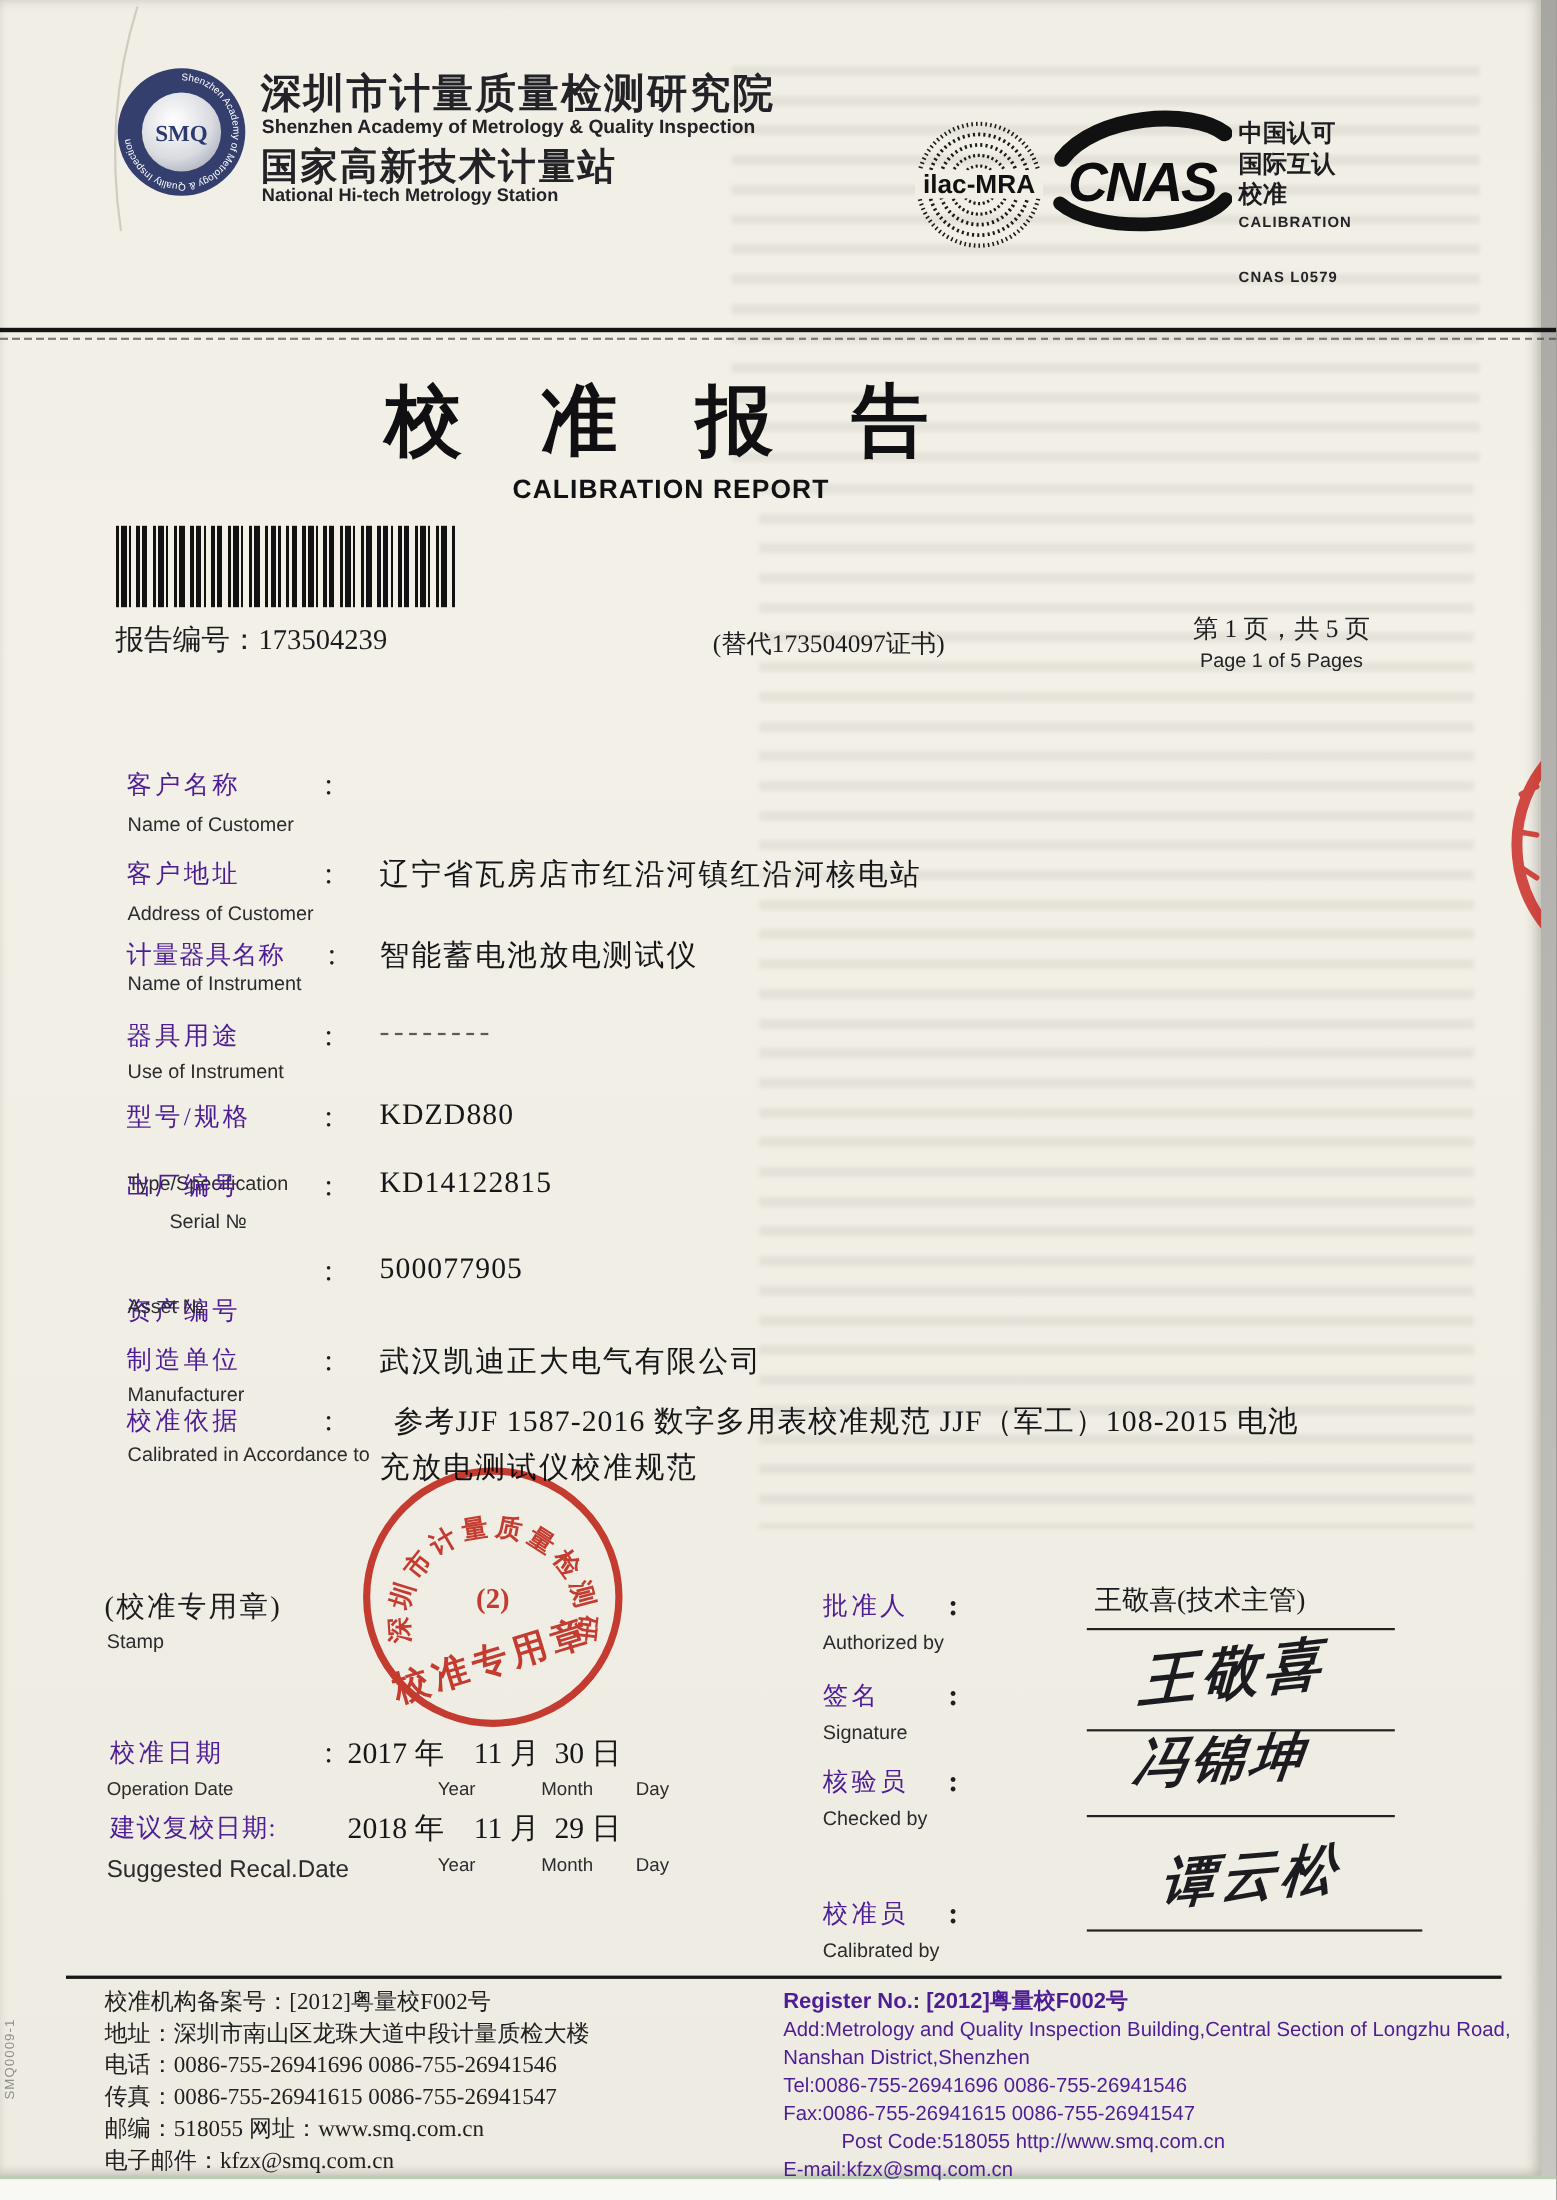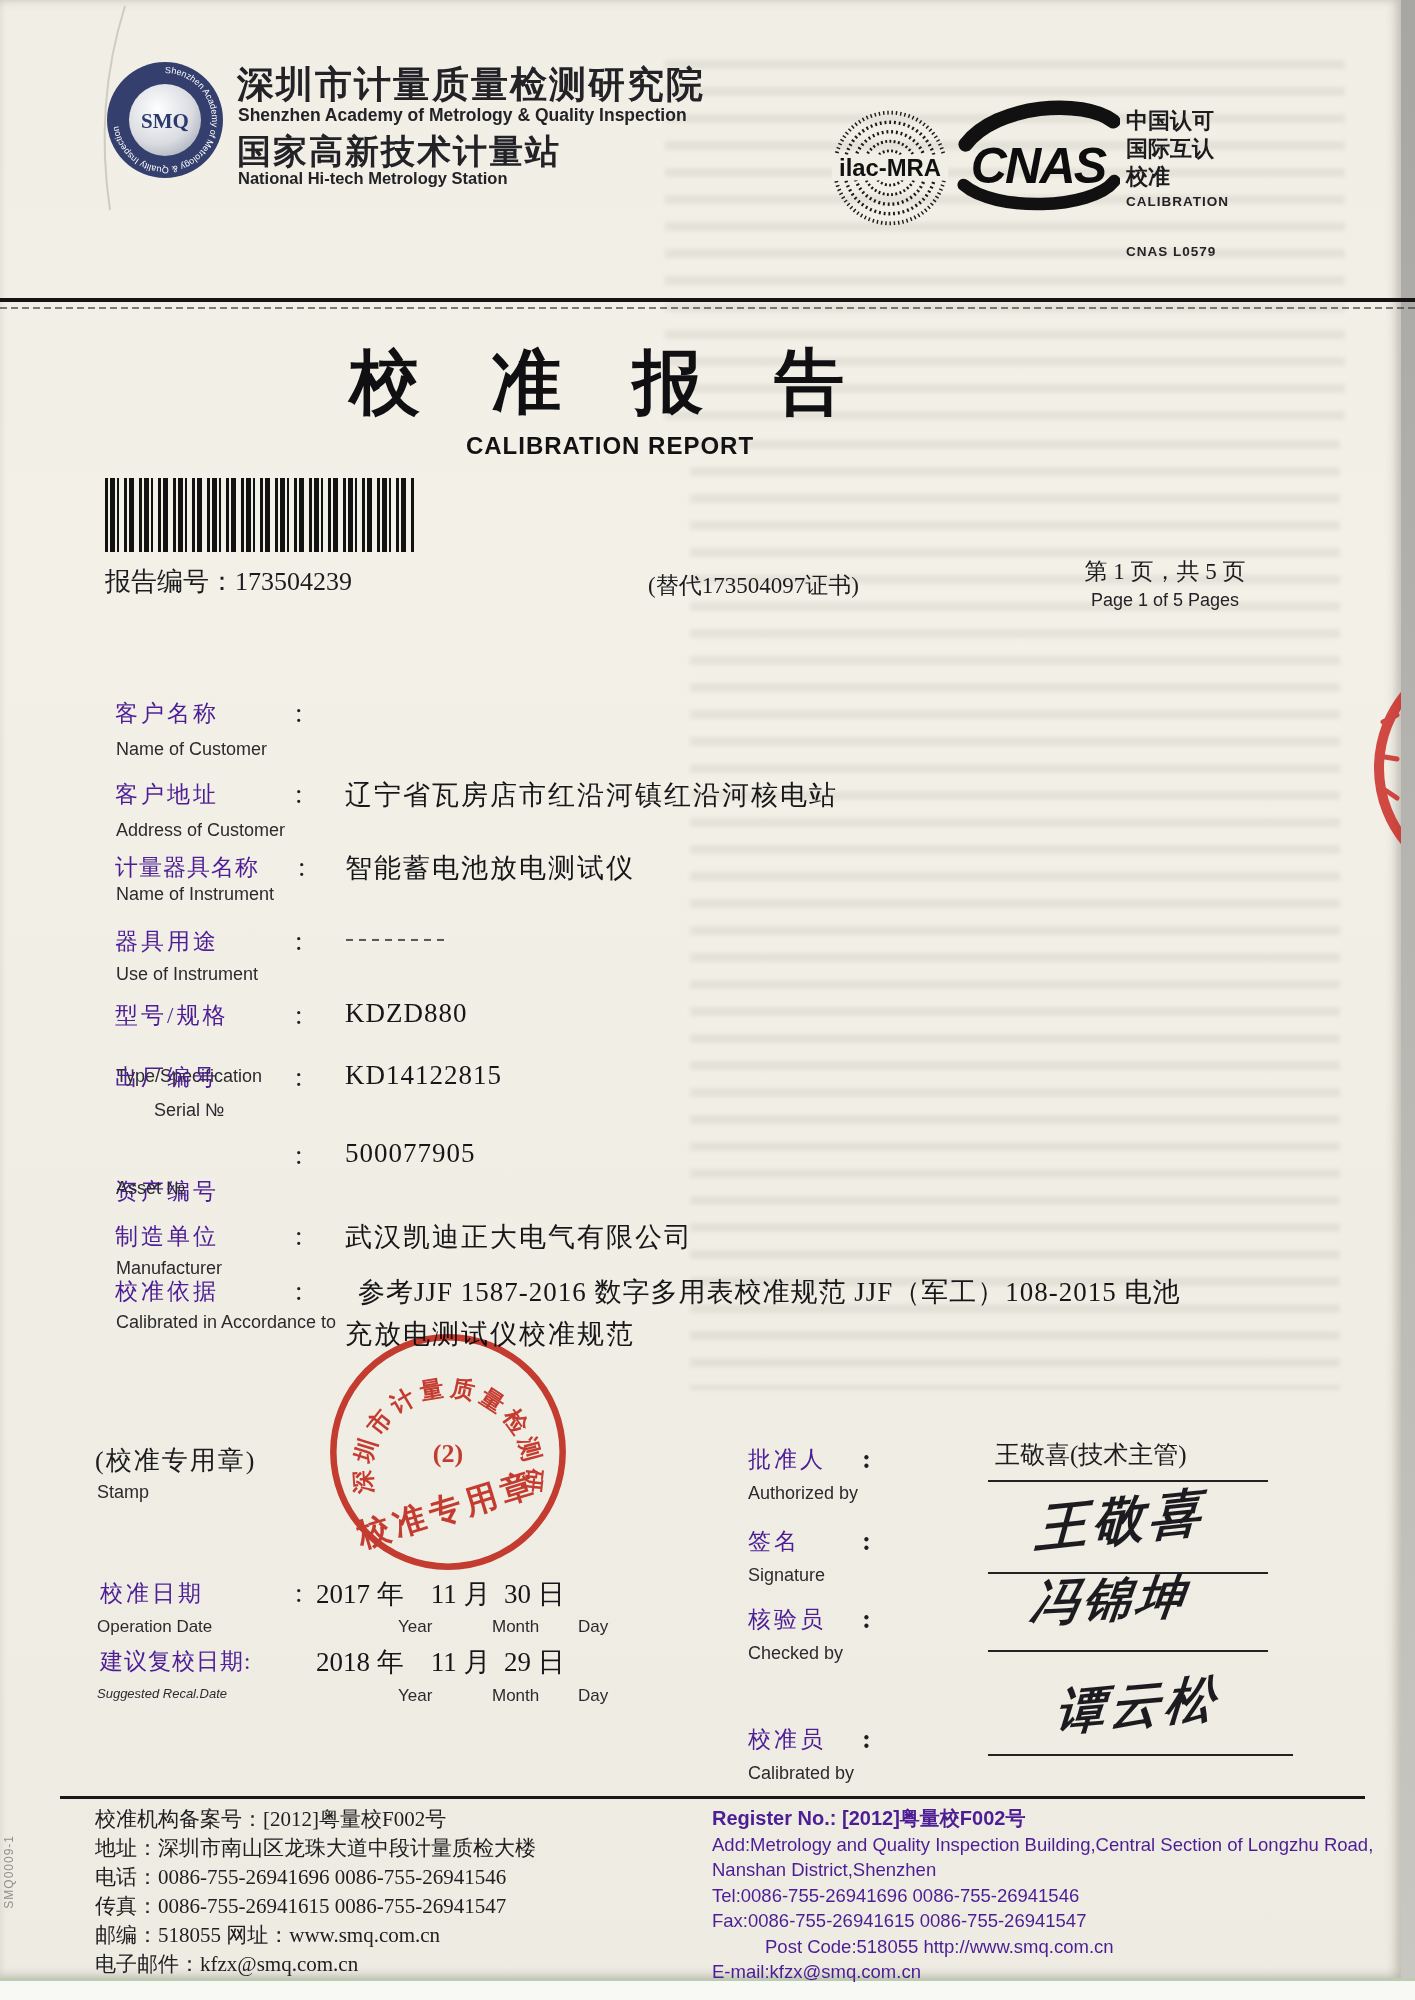--- a/index.html
+++ b/index.html
@@ -196,21 +196,21 @@
   <div class="abs zh lbl" style="left:100px;top:1578px;">校准日期</div>
   <div class="abs zh colon" style="left:295px;top:1578px;">:</div>
   <div class="abs zh val pre" style="left:316px;top:1576px;">2017 年    11 月  30 日</div>
   <div class="abs sub" style="left:97px;top:1617px;font-size:17px;">Operation Date</div>
   <div class="abs sub" style="left:398px;top:1617px;font-size:17px;">Year</div>
   <div class="abs sub" style="left:492px;top:1617px;font-size:17px;">Month</div>
   <div class="abs sub" style="left:578px;top:1617px;font-size:17px;">Day</div>
 
   <div class="abs zh lbl" style="left:100px;top:1646px;letter-spacing:1px;">建议复校日期:</div>
   <div class="abs zh val pre" style="left:316px;top:1644px;">2018 年    11 月  29 日</div>
-  <div class="abs sub" style="left:97px;top:1686px;font-size:13px;font-style:italic;">Suggested Recal.Date</div>
+  <div class="abs sub" style="left:97px;top:1686px;font-size:22px;">Suggested Recal.Date</div>
   <div class="abs sub" style="left:398px;top:1686px;font-size:17px;">Year</div>
   <div class="abs sub" style="left:492px;top:1686px;font-size:17px;">Month</div>
   <div class="abs sub" style="left:578px;top:1686px;font-size:17px;">Day</div>
 
   <div class="abs" style="left:60px;top:1796px;width:1305px;height:3px;background:#181818;"></div>
 
   <div class="abs zh footL" style="left:95px;top:1805px;">校准机构备案号：[2012]粤量校F002号</div>
   <div class="abs zh footL" style="left:95px;top:1834px;">地址：深圳市南山区龙珠大道中段计量质检大楼</div>
   <div class="abs zh footL" style="left:95px;top:1863px;">电话：0086-755-26941696 0086-755-26941546</div>
   <div class="abs zh footL" style="left:95px;top:1892px;">传真：0086-755-26941615 0086-755-26941547</div>

